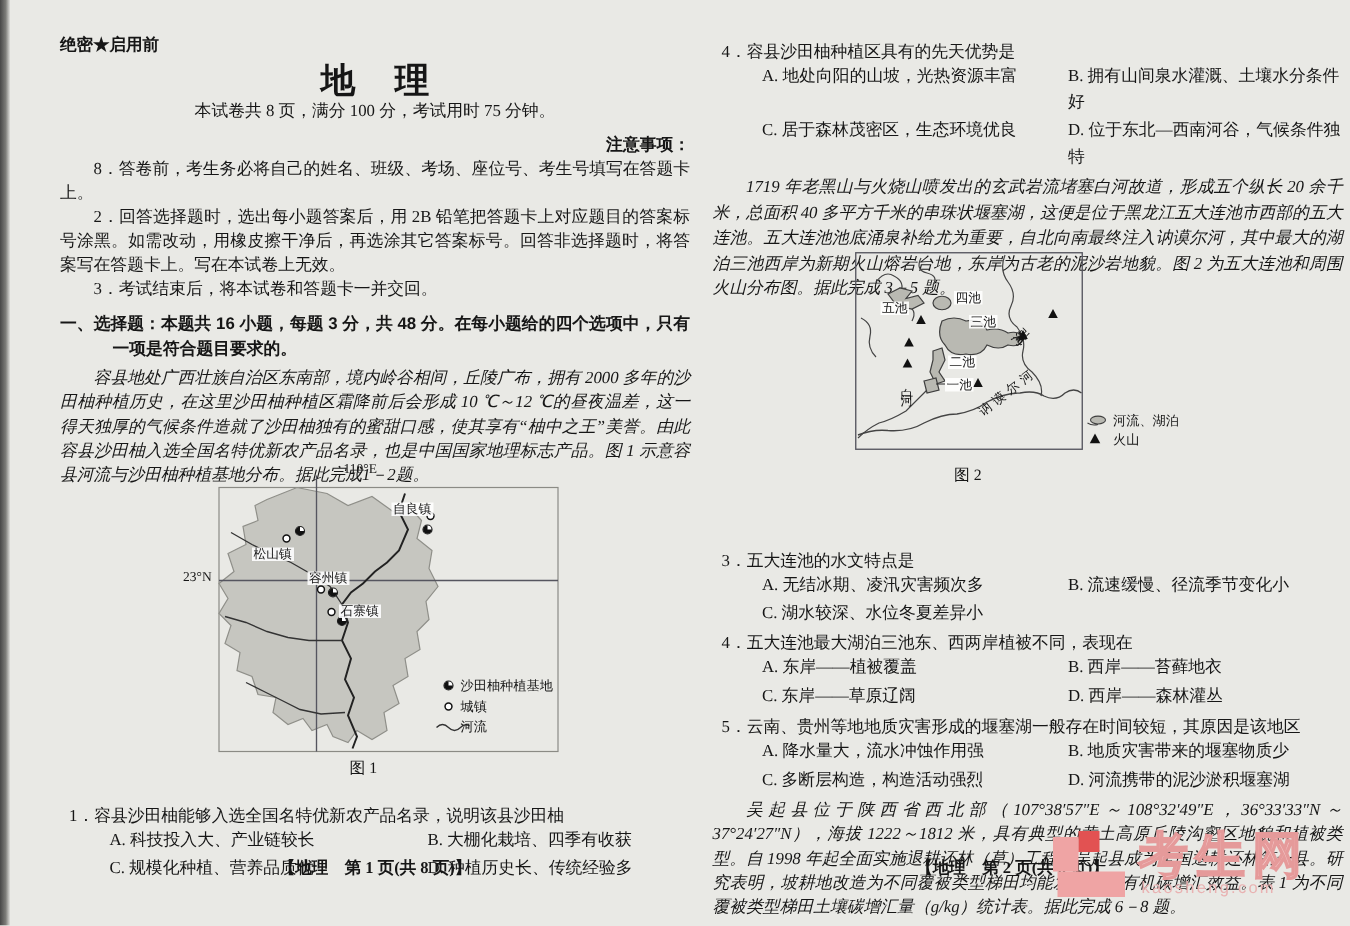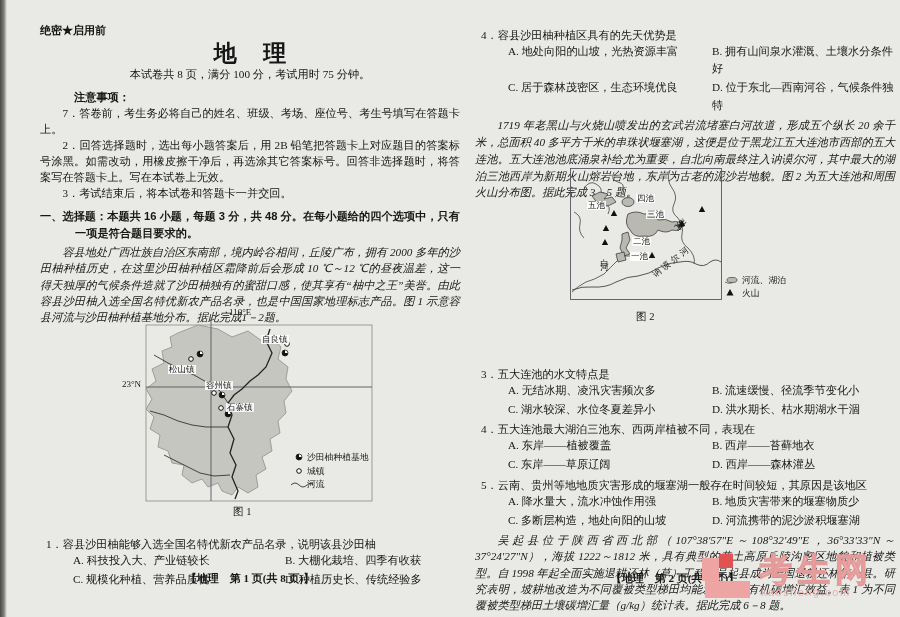--- a/index.html
+++ b/index.html
@@ -17,21 +17,21 @@
   }
   .col { position:absolute; top:22px; width:420px; font-size:11.2px; line-height:16px; }
   #col-left  { left:40px; }
   #col-right { left:475px; }
 
   .secrecy { font-family:"Liberation Sans",sans-serif; font-weight:bold; font-size:11px; }
   .paper-title { text-align:center; font-family:"Liberation Sans",sans-serif;
     font-weight:bold; font-size:23px; letter-spacing:10px; margin-top:7px; text-indent:10px; }
   .paper-subtitle { text-align:center; font-size:11.2px; margin-top:5px; }
   .notice-title { font-family:Liberation Serif, serif; font-weight:bold;
-    padding-left:34px; margin-top:7px; }
+    padding-left:34px; margin-top:7px;text-align:right; }
   .note { text-indent:2em; text-align:justify; }
   .section-header { font-family:"Liberation Sans",sans-serif; font-weight:bold;
     margin-top:7px; padding-left:35px; text-indent:-35px; text-align:justify; line-height:16.5px;}
   .passage { text-indent:2em; text-align:justify; font-style:italic; line-height:16.3px; margin-top:3px;}
   .stem { margin-left:6px; padding-left:15px; text-indent:-15px; margin-top:3px; }
   .opts { display:grid; grid-template-columns:212px auto; padding-left:33px; row-gap:1.5px; line-height:17.4px; }
   .fig-block { position:absolute; }
   .fig-label { position:absolute; font-size:8.5px; line-height:9px; white-space:nowrap; }
   .wbg { background:rgba(255,255,255,.88); padding:0 1px; }
   .geo-label { position:absolute; font-size:9px; white-space:nowrap; }
@@ -58,21 +58,21 @@
 </head>
 <body>
 
 <div class="scan-edge"></div>
 
 <div class="col" id="col-left">
   <div class="secrecy">绝密★启用前</div>
   <div class="paper-title">地 理</div>
   <div class="paper-subtitle">本试卷共 8 页，满分 100 分，考试用时 75 分钟。</div>
   <div class="notice-title">注意事项：</div>
-  <div class="note">7．答卷前，考生务必将自己的姓名、班级、考场、座位号、考生号填写在答题卡上。</div>
+  <div class="note">8．答卷前，考生务必将自己的姓名、班级、考场、座位号、考生号填写在答题卡上。</div>
   <div class="note">2．回答选择题时，选出每小题答案后，用 2B 铅笔把答题卡上对应题目的答案标号涂黑。如需改动，用橡皮擦干净后，再选涂其它答案标号。回答非选择题时，将答案写在答题卡上。写在本试卷上无效。</div>
   <div class="note">3．考试结束后，将本试卷和答题卡一并交回。</div>
   <div class="section-header">一、选择题：本题共 16 小题，每题 3 分，共 48 分。在每小题给的四个选项中，只有一项是符合题目要求的。</div>
   <div class="passage">容县地处广西壮族自治区东南部，境内岭谷相间，丘陵广布，拥有 2000 多年的沙田柚种植历史，在这里沙田柚种植区霜降前后会形成 10 ℃～12 ℃的昼夜温差，这一得天独厚的气候条件造就了沙田柚独有的蜜甜口感，使其享有“柚中之王”美誉。由此容县沙田柚入选全国名特优新农产品名录，也是中国国家地理标志产品。图 1 示意容县河流与沙田柚种植基地分布。据此完成1－2题。</div>
 
   <div style="height:208px;"></div>
 
   <div class="stem">1．容县沙田柚能够入选全国名特优新农产品名录，说明该县沙田柚</div>
   <div class="opts">
     <span>A. 科技投入大、产业链较长</span>
@@ -148,34 +148,33 @@
   </div>
   <div class="passage" style="line-height:16.8px;">1719 年老黑山与火烧山喷发出的玄武岩流堵塞白河故道，形成五个纵长 20 余千米，总面积 40 多平方千米的串珠状堰塞湖，这便是位于黑龙江五大连池市西部的五大连池。五大连池池底涌泉补给尤为重要，自北向南最终注入讷谟尔河，其中最大的湖泊三池西岸为新期火山熔岩台地，东岸为古老的泥沙岩地貌。图 2 为五大连池和周围火山分布图。据此完成 3－5 题。</div>
 
   <div style="height:162px;"></div>
 
   <div class="stem">3．五大连池的水文特点是</div>
   <div class="opts" style="grid-template-columns:204px auto;">
     <span>A. 无结冰期、凌汛灾害频次多</span>
     <span>B. 流速缓慢、径流季节变化小</span>
     <span>C. 湖水较深、水位冬夏差异小</span>
-    <span>D. 洪水期长、枯水期湖水干涸</span>
   </div>
   <div class="stem">4．五大连池最大湖泊三池东、西两岸植被不同，表现在</div>
   <div class="opts" style="grid-template-columns:204px auto;">
     <span>A. 东岸——植被覆盖</span>
     <span>B. 西岸——苔藓地衣</span>
     <span>C. 东岸——草原辽阔</span>
     <span>D. 西岸——森林灌丛</span>
   </div>
   <div class="stem">5．云南、贵州等地地质灾害形成的堰塞湖一般存在时间较短，其原因是该地区</div>
   <div class="opts" style="grid-template-columns:204px auto;">
     <span>A. 降水量大，流水冲蚀作用强</span>
     <span>B. 地质灾害带来的堰塞物质少</span>
-    <span>C. 多断层构造，地处向阳的山坡</span>
+    <span>C. 多断层构造，构造活动强烈</span>
     <span>D. 河流携带的泥沙淤积堰塞湖</span>
   </div>
   <div class="passage">吴起县位于陕西省西北部（107°38′57″E～108°32′49″E，36°33′33″N～37°24′27″N），海拔 1222～1812 米，具有典型的黄土高原丘陵沟壑区地貌和植被类型。自 1998 年起全面实施退耕还林（草）工程，吴起县成为全国退耕还林第一县。研究表明，坡耕地改造为不同覆被类型梯田均能发挥土壤有机碳增汇效益。表 1 为不同覆被类型梯田土壤碳增汇量（g/kg）统计表。据此完成 6－8 题。</div>
 </div>
 
 <div class="fig-block" style="left:570px; top:168px; width:228px; height:158px;">
   <svg width="228" height="158" viewBox="0 0 228 158">
     <rect x="0.5" y="0.5" width="151" height="131" fill="none" stroke="#55555f" stroke-width="0.9"></rect>
 
     <path d="M44 4 Q40 12 48 14 Q56 16 52 22" fill="none" stroke="#444" stroke-width="0.8"></path>

